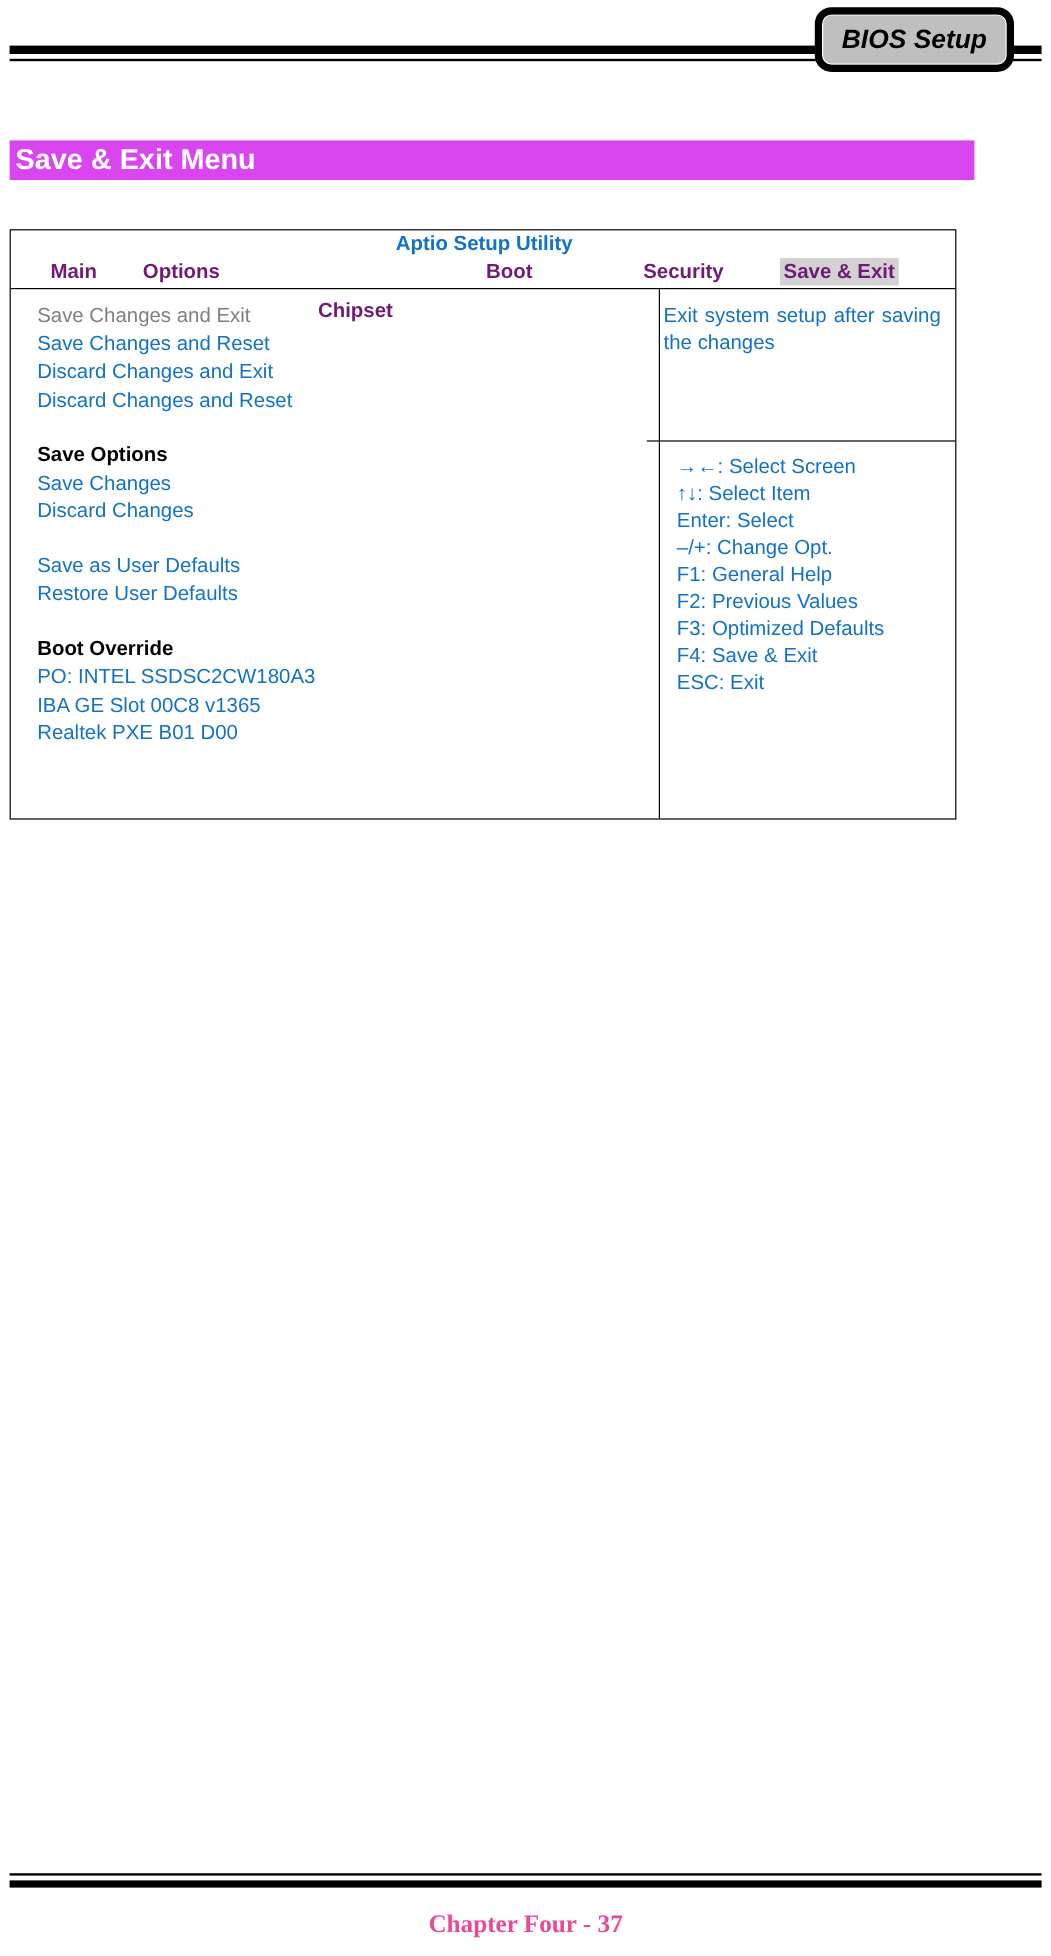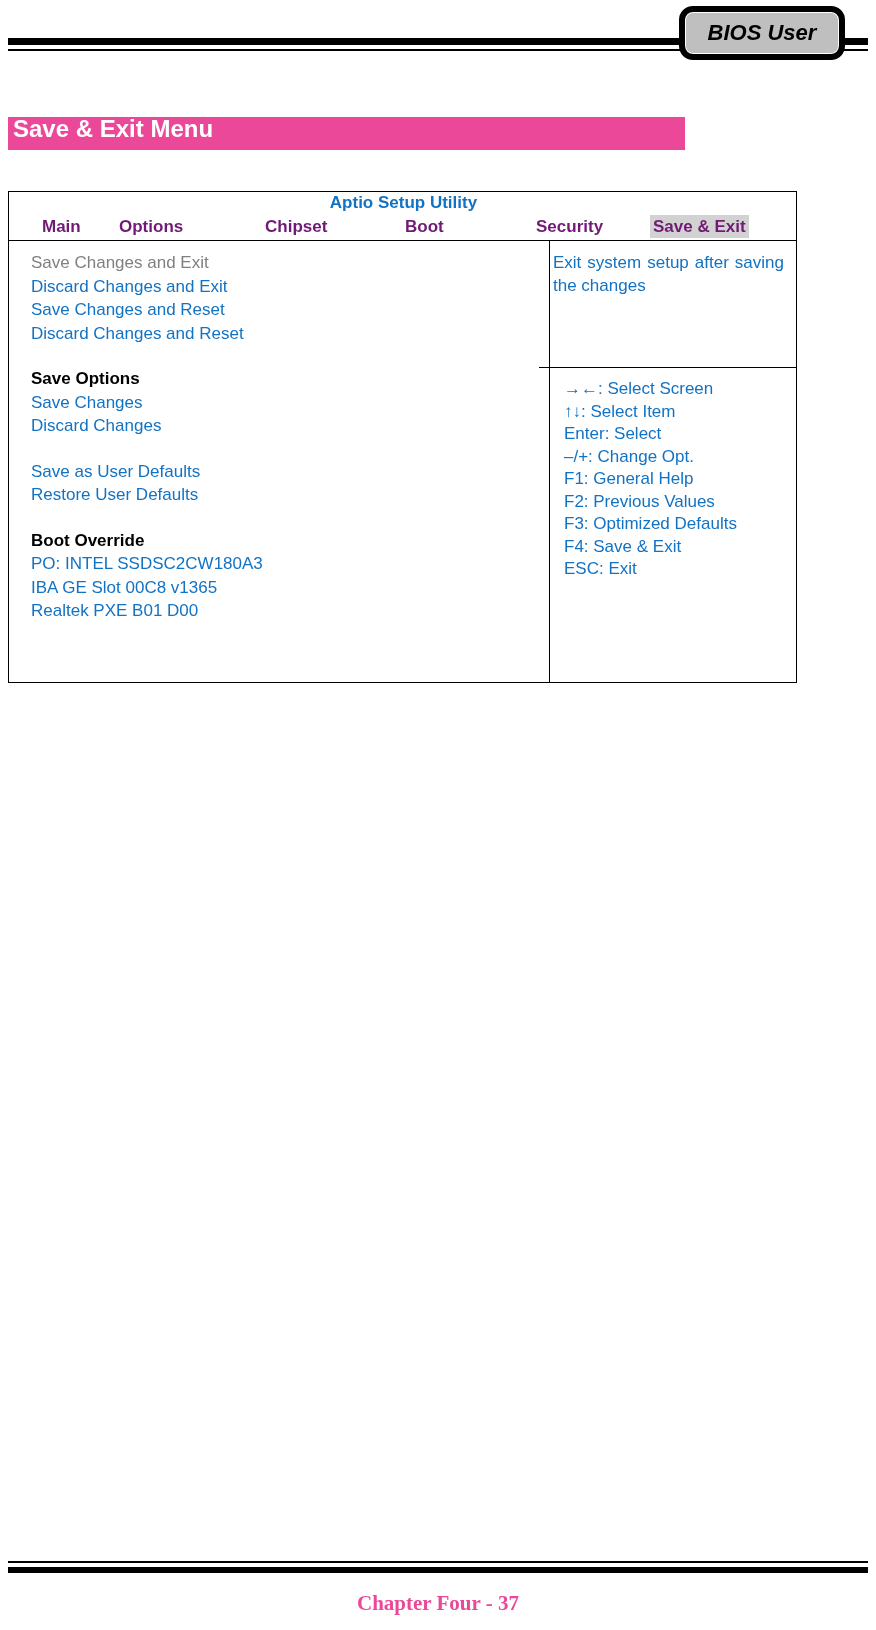--- a/index.html
+++ b/index.html
@@ -62,25 +62,25 @@
     color: #000000;
     letter-spacing: 0px;
     white-space: nowrap;
   }
 
   
   #section-title-bar {
     position: absolute;
     left: 8px;
     top: 117px;
-    width: 677px;
+    width: 804px;
     height: 33px;
-    background: #ec4899;
+    background: #d946ef;
     display: flex;
-    align-items: flex-start;
+    align-items: center;
   }
   #section-title-bar .title-text {
     color: #ffffff;
     font-size: 24px;
     font-weight: bold;
     padding-left: 5px;
     line-height: 1;
   }
 
   
@@ -218,48 +218,48 @@
     color: #ec4899;
   }
 </style>
 </head>
 <body>
 
 <div id="top-header">
   <div id="header-rule-thick"></div>
   <div id="header-rule-thin"></div>
   <div id="bios-setup-badge">
-    <span class="badge-label">BIOS User</span>
+    <span class="badge-label">BIOS Setup</span>
   </div>
 </div>
 
 <div id="section-title-bar">
   <span class="title-text">Save &amp; Exit Menu</span>
 </div>
 
 <div id="bios-screen">
 
   <div id="bios-tabbar">
     <div id="aptio-title">Aptio Setup Utility</div>
     <div id="tab-row">
         <span class="bios-tab" style="left: 33px;">Main</span>
         <span class="bios-tab" style="left: 110px;">Options</span>
-        <span class="bios-tab" style="left: 256px;">Chipset</span>
+        <span class="bios-tab" style="left: 256px; margin-top: 32px;">Chipset</span>
         <span class="bios-tab" style="left: 396px;">Boot</span>
         <span class="bios-tab" style="left: 527px;">Security</span>
         <span class="bios-tab active" style="left: 641px;">Save &amp; Exit</span>
       </div>
   </div>
 
   <div id="bios-body">
 
     <div id="left-pane">
         <div class="opt-line muted">Save Changes and Exit</div>
+        <div class="opt-line">Save Changes and Reset</div>
         <div class="opt-line">Discard Changes and Exit</div>
-        <div class="opt-line">Save Changes and Reset</div>
         <div class="opt-line">Discard Changes and Reset</div>
         <div class="opt-gap"></div>
         <div class="opt-line heading">Save Options</div>
         <div class="opt-line">Save Changes</div>
         <div class="opt-line">Discard Changes</div>
         <div class="opt-gap"></div>
         <div class="opt-line">Save as User Defaults</div>
         <div class="opt-line">Restore User Defaults</div>
         <div class="opt-gap"></div>
         <div class="opt-line heading">Boot Override</div>

